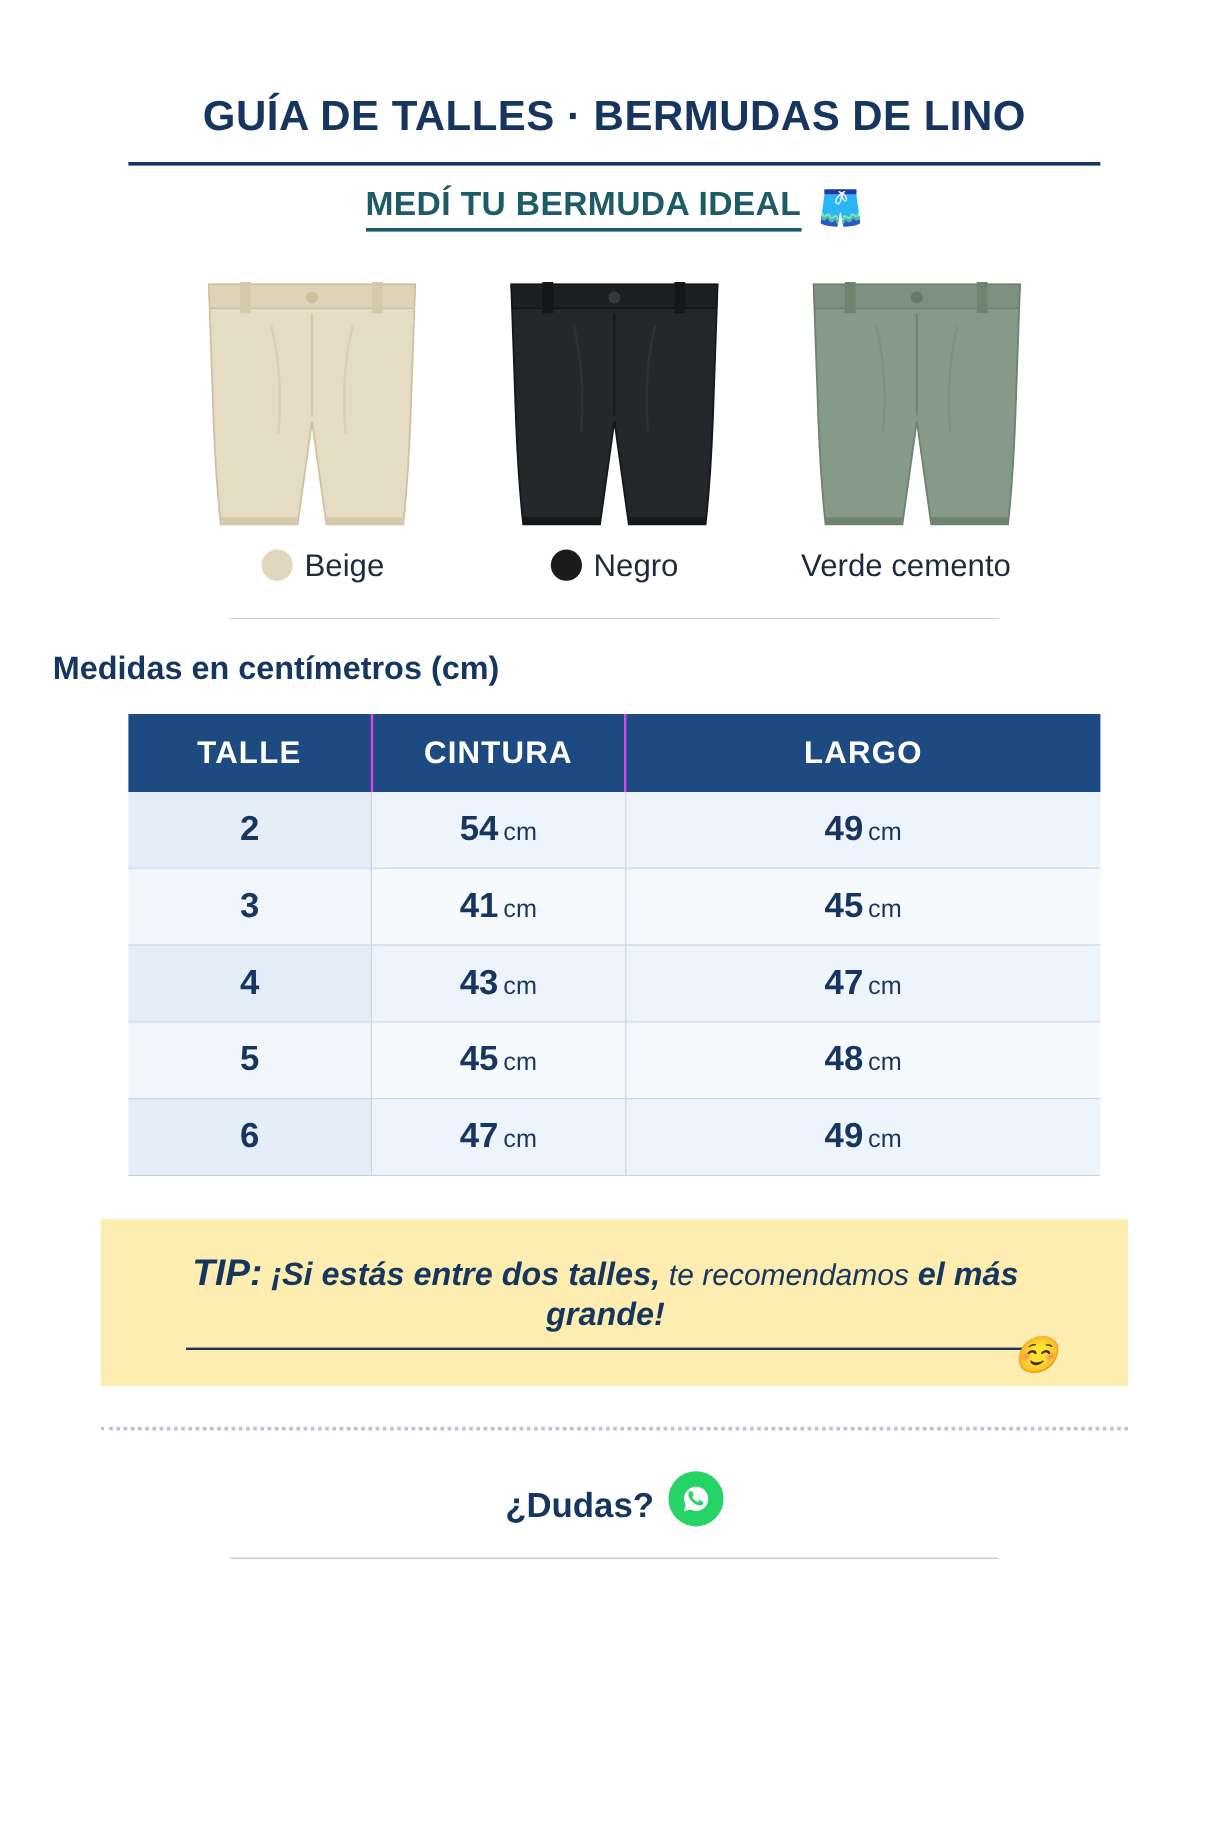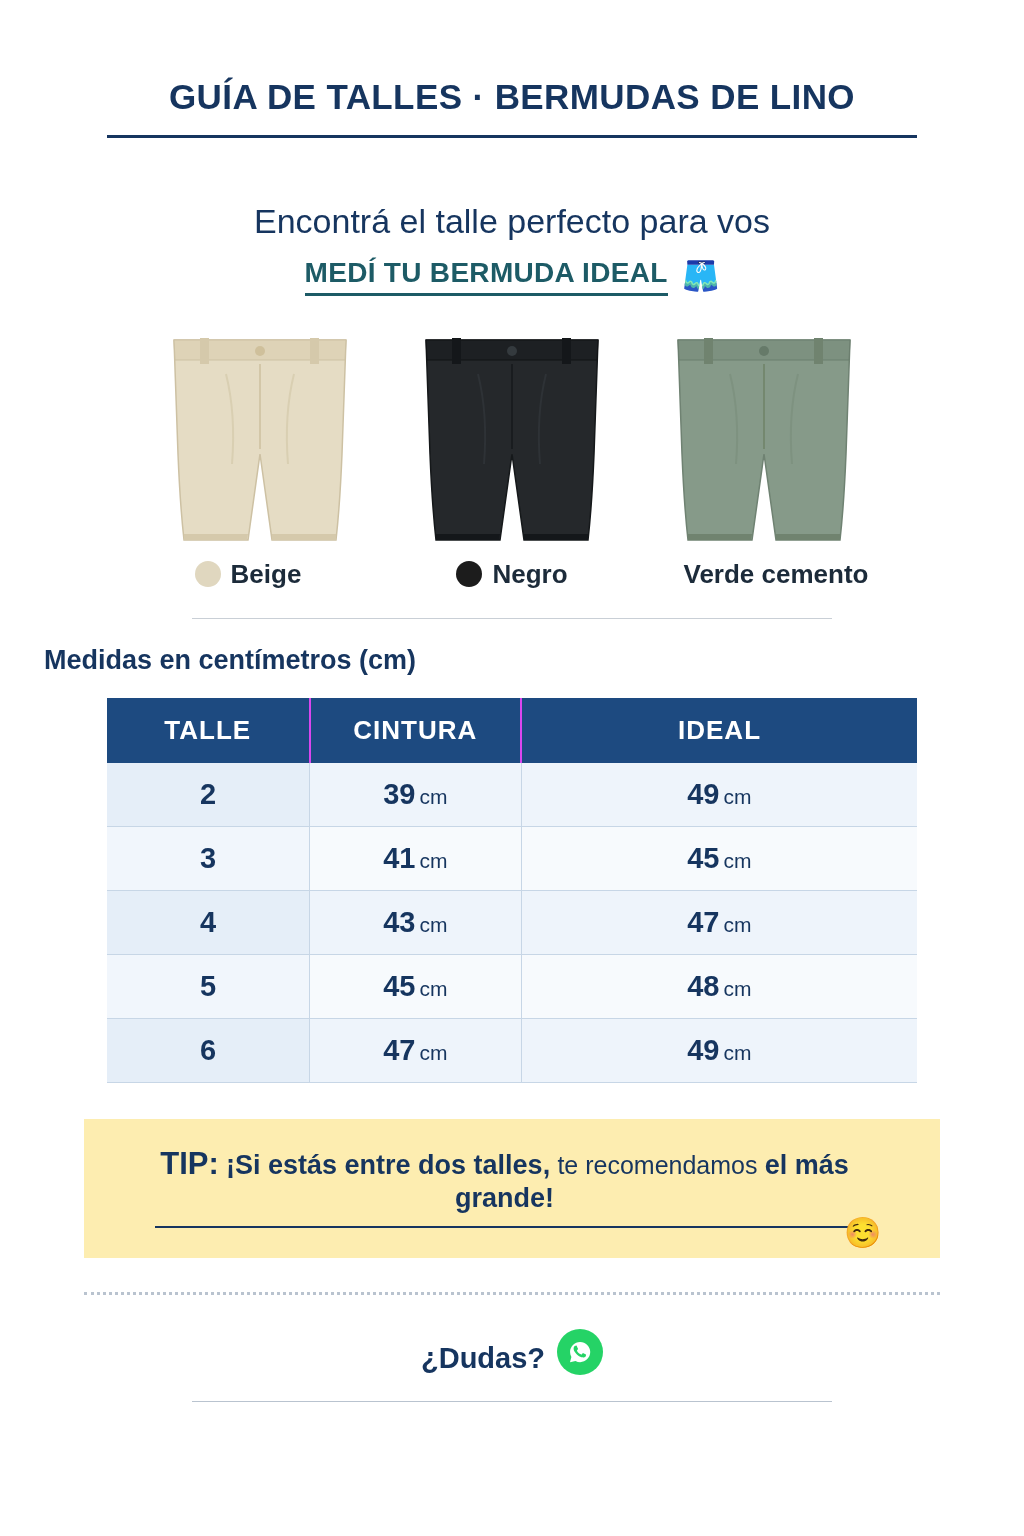--- a/index.html
+++ b/index.html
@@ -82,23 +82,22 @@
     text-align: center;
   }
   .short-svg {
     display: block;
     margin: 0 auto;
   }
 
   .legend-row {
     display: flex;
     justify-content: center;
-    gap: 64px;
+    gap: 43px;
     margin-top: 10px;
-    font-weight: bold;
   }
   .legend-item {
     width: 200px;
     display: flex;
     align-items: center;
     justify-content: center;
     gap: 10px;
     font-size: 26px;
     color: #1c2b3a;
   }
@@ -162,20 +161,21 @@
   }
 
   
   .tip-box {
     width: 856px;
     margin: 36px auto 0 auto;
     background: #fdedb0;
     padding: 26px 39px 30px 24px;
     box-sizing: border-box;
     position: relative;
+    font-style: italic;
   }
   .tip-line {
     text-align: center;
     font-size: 26px;
     color: #16355f;
     line-height: 1.2;
   }
   .tip-strong { font-weight: bold; font-size: 31px; }
   .tip-mid { font-weight: bold; font-size: 27px; }
   .tip-normal { font-weight: normal; font-size: 25px; }
@@ -228,21 +228,20 @@
   }
 </style>
 </head>
 <body>
 
 <div class="page">
 
   <div class="title">GUÍA DE TALLES · BERMUDAS DE LINO</div>
   <div class="title-rule"></div>
 
-  <div class="subtitle">Encontrá el talle perfecto para vos</div>
   <div class="medi-wrap">
     <span class="medi">MEDÍ TU BERMUDA IDEAL</span>
     <span class="medi-icon">🩳</span>
   </div>
 
   <div class="shorts-row">
 
     <div class="short-item">
       <svg class="short-svg" width="200" height="215" viewBox="0 0 200 215">
         <path d="M14 6 H186 L182 120 Q180 170 176 206 H112 L100 120 L88 206 H24 Q20 170 18 120 Z" fill="#e5dcc4" stroke="#cdc1a3" stroke-width="1.5"></path>
@@ -306,27 +305,27 @@
 
   <div class="sep-line"></div>
 
   <div class="measure-caption">Medidas en centímetros (cm)</div>
 
   <table class="size-table">
     <thead>
       <tr>
         <th style="width:25%">TALLE</th>
         <th style="width:26%">CINTURA</th>
-        <th style="width:49%">IDEAL</th>
+        <th style="width:49%">LARGO</th>
       </tr>
     </thead>
     <tbody>
       <tr>
         <td class="talle-cell">2</td>
-        <td><span>39</span><span class="unit">cm</span></td>
+        <td><span>54</span><span class="unit">cm</span></td>
         <td><span>49</span><span class="unit">cm</span></td>
       </tr>
       <tr>
         <td class="talle-cell">3</td>
         <td><span>41</span><span class="unit">cm</span></td>
         <td><span>45</span><span class="unit">cm</span></td>
       </tr>
       <tr>
         <td class="talle-cell">4</td>
         <td><span>43</span><span class="unit">cm</span></td>

